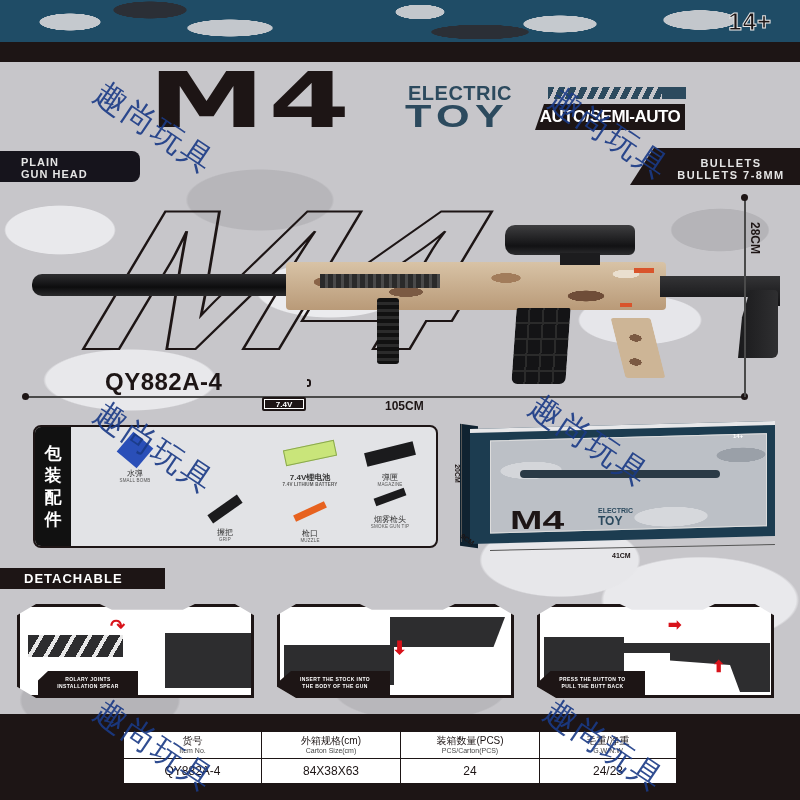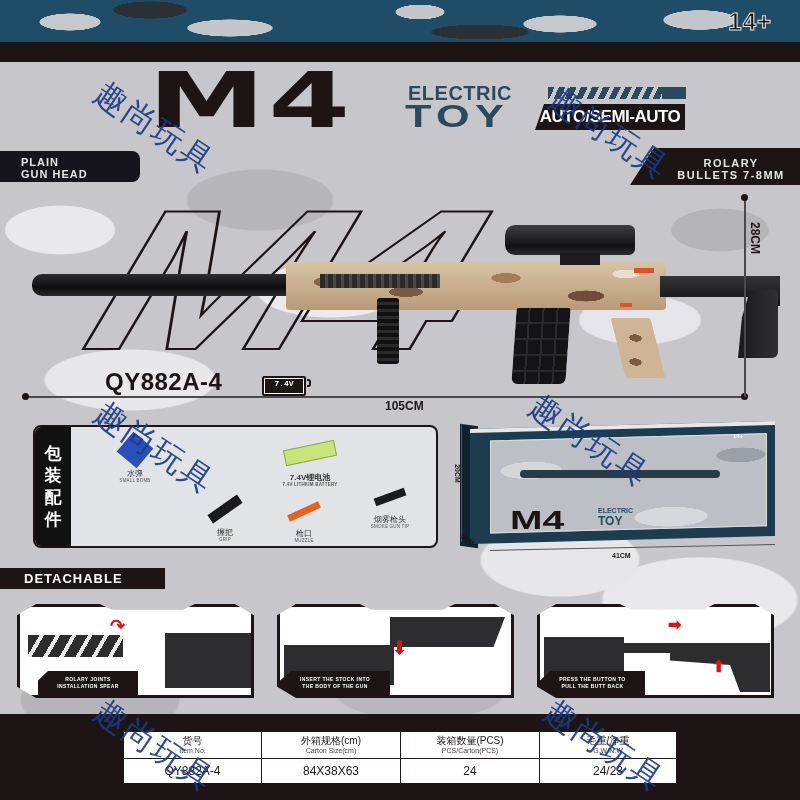--- a/index.html
+++ b/index.html
@@ -179,22 +179,22 @@
   }
   .dim-28 {
     position: absolute; left: 748px; top: 222px; font-size: 12px; font-weight: 900; color: #1d1515;
     writing-mode: vertical-rl;
   }
   .model-no {
     position: absolute; left: 105px; top: 368px; font-size: 24px; font-weight: 900; color: #1d1515;
     letter-spacing: 0.5px;
   }
   .voltage {
-    position: absolute; left: 262px; top: 376px; width: 44px; height: 20px;
-    border: 2px solid #1d1515; border-radius: 2px; background: #fff; font-family: Liberation Mono, monospace;
+    position: absolute; left: 262px; top: 397px; width: 44px; height: 14px;
+    border: 2px solid #1d1515; border-radius: 2px; background: #fff;
   }
   .voltage span {
     position: absolute; left: 1px; top: 1px; right: 1px; bottom: 1px;
     background: #1d1515; color: #fff; font-size: 8px; font-weight: 900; line-height: 9px;
     text-align: center;
   }
   .voltage-tip {
     position: absolute; left: 307px; top: 379px; width: 4px; height: 8px;
     border: 2px solid #1d1515; border-left: none; border-radius: 0 3px 3px 0;
   }
@@ -311,21 +311,21 @@
 <div class="title-toy">TOY</div>
 <div class="stripes"></div>
 <div class="stripes-end"></div>
 <div class="auto-badge">AUTO/SEMI-AUTO</div>
 
 <div class="plain-label">
   <div>PLAIN</div>
   <div>GUN HEAD</div>
 </div>
 <div class="crystal-label">
-  <div>ROLARY</div>
+  <div>BULLETS</div>
   <div>BULLETS 7-8MM</div>
 </div>
 
 <div class="outline-m4">M4</div>
 
 <div class="gun">
   <div class="barrel"></div>
   <div class="body-camo"></div>
   <div class="rail"></div>
   <div class="scope"></div>
@@ -364,27 +364,32 @@
   <div class="acc-item" style="left:55px;top:6px;">
     <div class="acc-thumb" style="width:26px;height:26px;background:#2a4fb8;transform:rotate(40deg);margin-top:4px;margin-bottom:6px;"></div>
     <div class="acc-cn">水弹</div>
     <div class="acc-en">SMALL BOMB</div>
   </div>
   <div class="acc-item" style="left:230px;top:6px;font-weight:bold;">
     <div class="acc-thumb" style="width:52px;height:16px;background:#c9e57a;border:1px solid #8aa850;transform:rotate(-12deg);margin-top:12px;margin-bottom:12px;"></div>
     <div class="acc-cn">7.4V锂电池</div>
     <div class="acc-en">7.4V LITHIUM BATTERY</div>
   </div>
+  <div class="acc-item" style="left:310px;top:6px;">
+    <div class="acc-thumb" style="width:50px;height:14px;background:#1b1b1d;transform:rotate(-14deg);margin-top:14px;margin-bottom:12px;"></div>
+    <div class="acc-cn">弹匣</div>
+    <div class="acc-en">MAGAZINE</div>
+  </div>
 
   <div class="acc-item" style="left:145px;top:63px;">
     <div class="acc-thumb" style="width:36px;height:10px;background:#1b1b1d;transform:rotate(-35deg);margin-top:14px;margin-bottom:14px;"></div>
     <div class="acc-cn">握把</div>
     <div class="acc-en">GRIP</div>
   </div>
-  <div class="acc-item" style="left:224px;top:63px;">
+  <div class="acc-item" style="left:230px;top:63px;">
     <div class="acc-thumb" style="width:34px;height:7px;background:#e7621f;transform:rotate(-25deg);margin-top:18px;margin-bottom:14px;"></div>
     <div class="acc-cn">枪口</div>
     <div class="acc-en">MUZZLE</div>
   </div>
   <div class="acc-item" style="left:310px;top:48px;">
     <div class="acc-thumb" style="width:32px;height:8px;background:#1b1b1d;transform:rotate(-20deg);margin-top:18px;margin-bottom:14px;"></div>
     <div class="acc-cn">烟雾枪头</div>
     <div class="acc-en">SMOKE GUN TIP</div>
   </div>
 </div>

